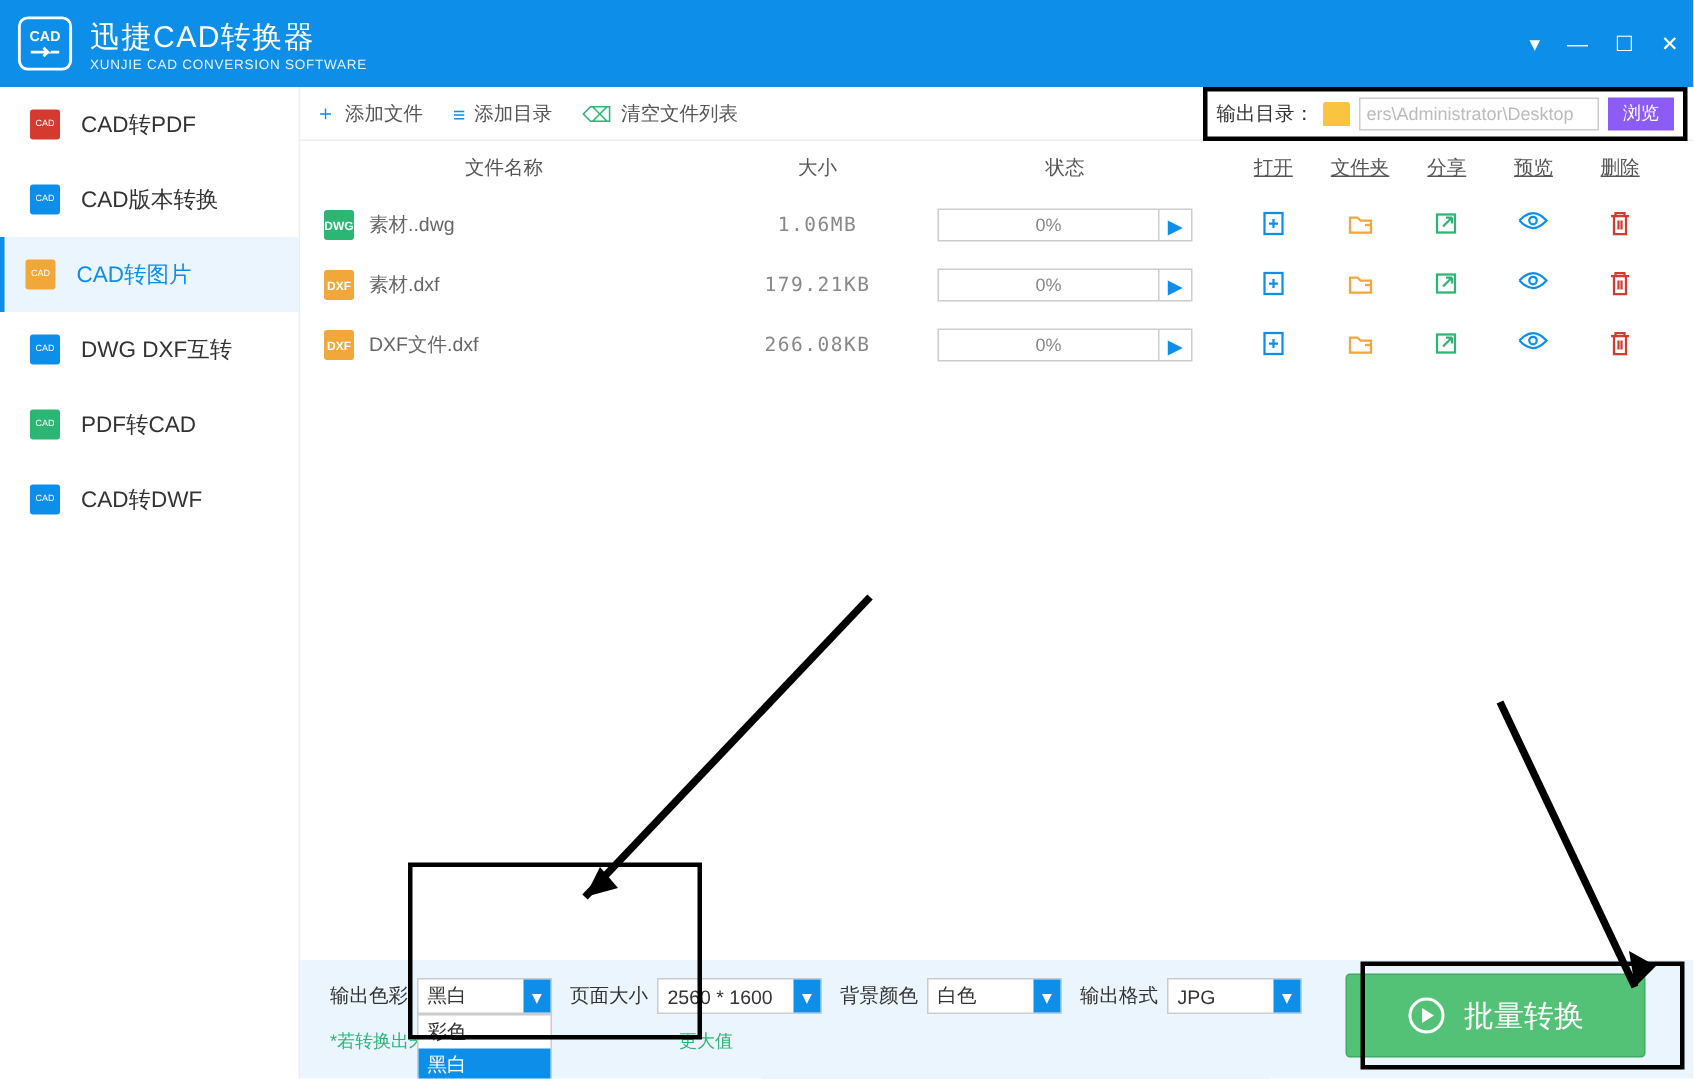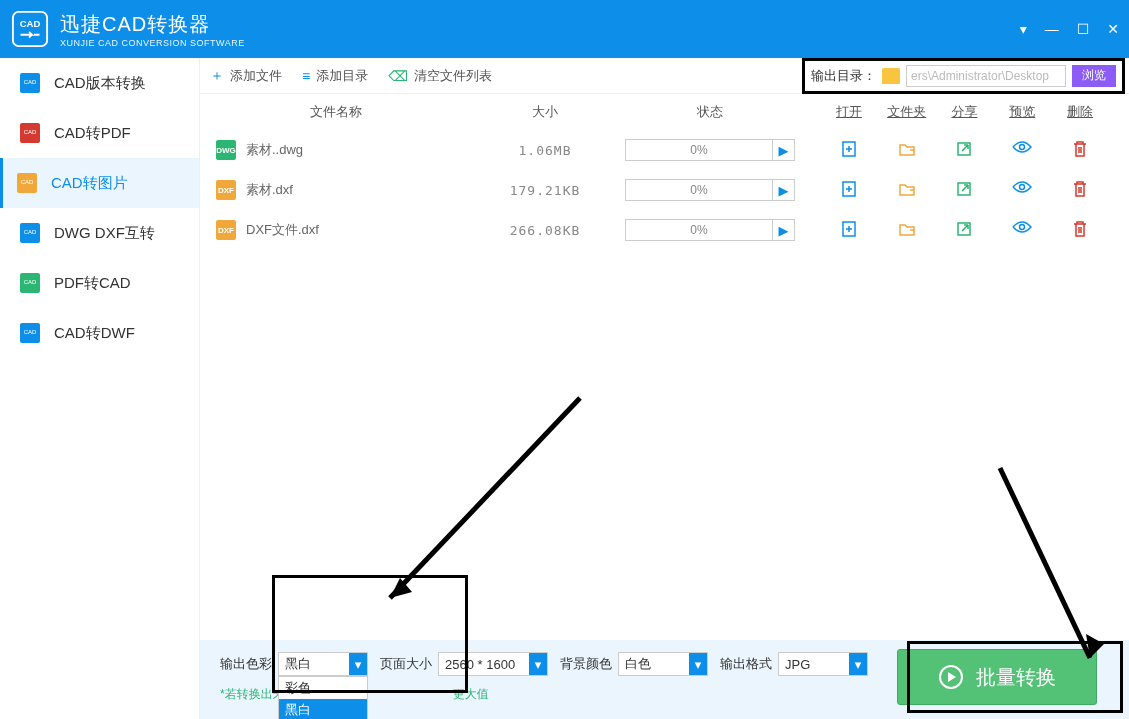--- a/index.html
+++ b/index.html
@@ -89,34 +89,34 @@
     <span>☐</span>
     <span>✕</span>
   </div>
 </div>
 
 <div class="main">
   <div class="sidebar" id="sidebar">
       <div class="sidebar-item">
         <span class="sicon">
           <svg width="24" height="24" viewBox="0 0 24 24">
+            <rect x="2" y="2" width="20" height="20" rx="2" fill="#d43a2f"></rect>
+            <text x="12" y="13" text-anchor="middle" fill="#fff" font-size="6">CAD</text>
+          </svg>
+        </span>
+        <span>CAD转PDF</span>
+      </div>
+      <div class="sidebar-item">
+        <span class="sicon">
+          <svg width="24" height="24" viewBox="0 0 24 24">
             <rect x="2" y="2" width="20" height="20" rx="2" fill="#0d8ee9"></rect>
             <text x="12" y="13" text-anchor="middle" fill="#fff" font-size="6">CAD</text>
           </svg>
         </span>
         <span>CAD版本转换</span>
-      </div>
-      <div class="sidebar-item">
-        <span class="sicon">
-          <svg width="24" height="24" viewBox="0 0 24 24">
-            <rect x="2" y="2" width="20" height="20" rx="2" fill="#d43a2f"></rect>
-            <text x="12" y="13" text-anchor="middle" fill="#fff" font-size="6">CAD</text>
-          </svg>
-        </span>
-        <span>CAD转PDF</span>
       </div>
       <div class="sidebar-item active">
         <span class="sicon">
           <svg width="24" height="24" viewBox="0 0 24 24">
             <rect x="2" y="2" width="20" height="20" rx="2" fill="#f2a73b"></rect>
             <text x="12" y="13" text-anchor="middle" fill="#fff" font-size="6">CAD</text>
           </svg>
         </span>
         <span>CAD转图片</span>
       </div>

